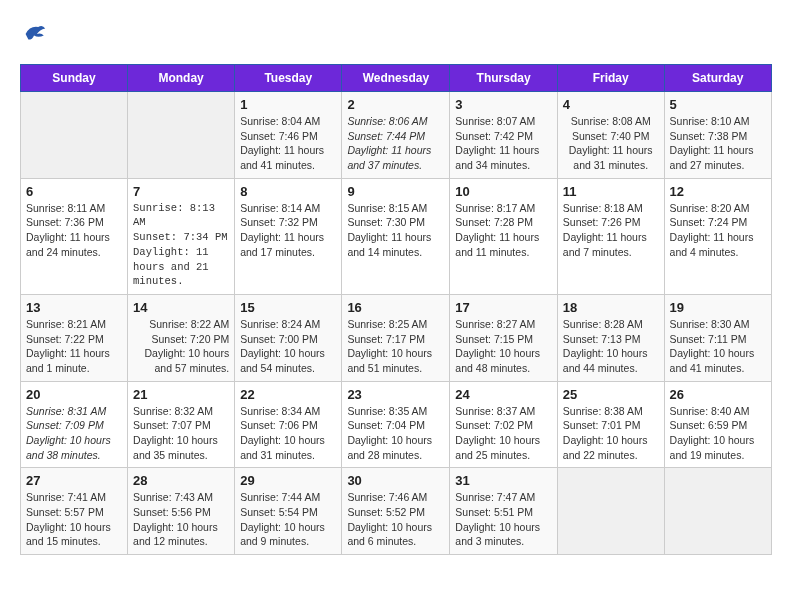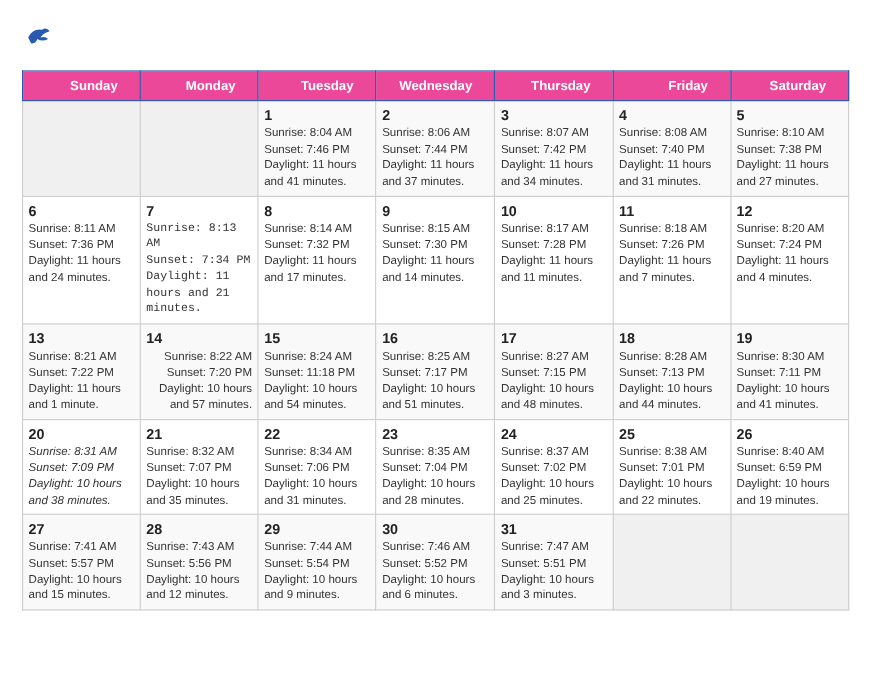--- a/index.html
+++ b/index.html
@@ -52,23 +52,23 @@
     .location-title {
       font-size: 16px;
       color: #444;
     }
     table {
       width: 100%;
       border-collapse: collapse;
       font-size: 11px;
     }
     thead tr th {
-      background-color: #ec4899;
+      background-color: #6d28d9;
       color: #fff;
-      text-align: right;
+      text-align: center;
       padding: 6px 20px;
       font-size: 12px;
       font-weight: bold;
       border: 1px solid #2a5aad;
     }
     tbody tr td {
       vertical-align: top;
       padding: 5px 5px;
       border: 1px solid #ccc;
       width: 108px;
@@ -133,33 +133,33 @@
         <td class="empty-cell"></td>
         <td class="empty-cell"></td>
         <td>
           <span class="day-number">1</span>
           <div class="day-info" style="white-space: pre-line;">Sunrise: 8:04 AM
 Sunset: 7:46 PM
 Daylight: 11 hours and 41 minutes.</div>
         </td>
         <td>
           <span class="day-number">2</span>
-          <div class="day-info" style="white-space: pre-line;">Sunrise: 8:06 AM
+          <div class="day-info" style="white-space: pre-line; font-style: italic;">Sunrise: 8:06 AM
 Sunset: 7:44 PM
 Daylight: 11 hours and 37 minutes.</div>
         </td>
         <td>
           <span class="day-number">3</span>
           <div class="day-info" style="white-space: pre-line;">Sunrise: 8:07 AM
 Sunset: 7:42 PM
 Daylight: 11 hours and 34 minutes.</div>
         </td>
         <td>
           <span class="day-number">4</span>
-          <div class="day-info" style="white-space: pre-line;">Sunrise: 8:08 AM
+          <div class="day-info" style="white-space: pre-line; text-align: center;">Sunrise: 8:08 AM
 Sunset: 7:40 PM
 Daylight: 11 hours and 31 minutes.</div>
         </td>
         <td>
           <span class="day-number">5</span>
           <div class="day-info" style="white-space: pre-line;">Sunrise: 8:10 AM
 Sunset: 7:38 PM
 Daylight: 11 hours and 27 minutes.</div>
         </td>
       </tr>
@@ -216,21 +216,21 @@
         </td>
         <td>
           <span class="day-number">14</span>
           <div class="day-info" style="white-space: pre-line; text-align: right;">Sunrise: 8:22 AM
 Sunset: 7:20 PM
 Daylight: 10 hours and 57 minutes.</div>
         </td>
         <td>
           <span class="day-number">15</span>
           <div class="day-info" style="white-space: pre-line;">Sunrise: 8:24 AM
-Sunset: 11:18 PM
+Sunset: 7:00 PM
 Daylight: 10 hours and 54 minutes.</div>
         </td>
         <td>
           <span class="day-number">16</span>
           <div class="day-info" style="white-space: pre-line;">Sunrise: 8:25 AM
 Sunset: 7:17 PM
 Daylight: 10 hours and 51 minutes.</div>
         </td>
         <td>
           <span class="day-number">17</span>

